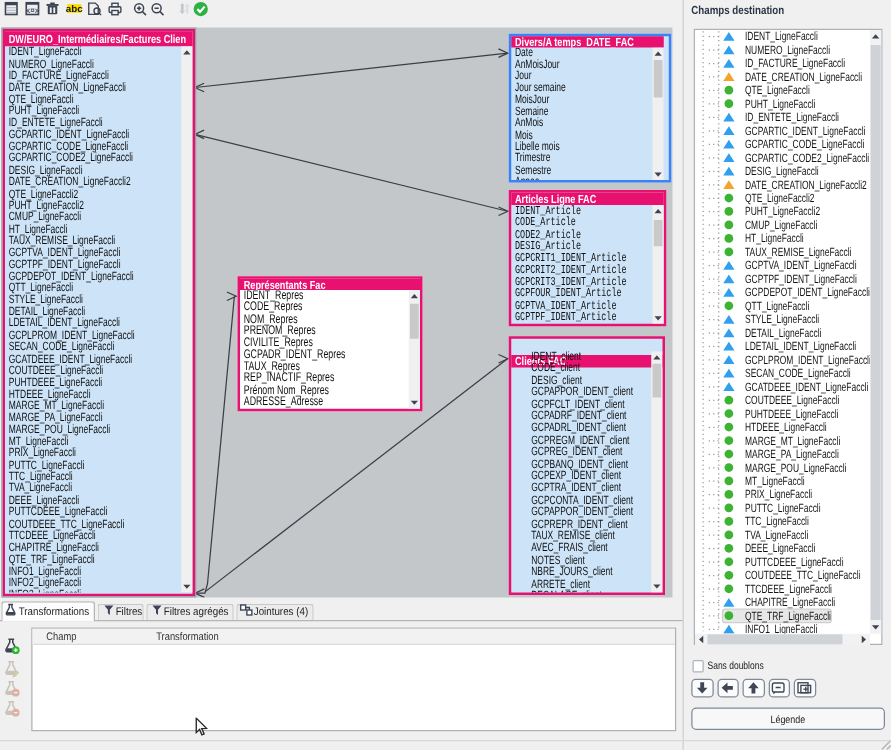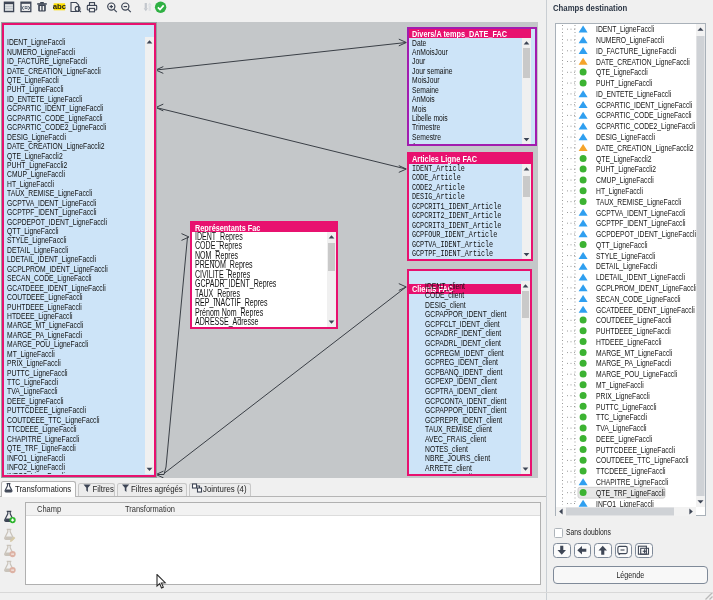--- a/index.html
+++ b/index.html
@@ -66,20 +66,21 @@
     <line x1="156" y1="107.5" x2="406" y2="169" stroke="#3a3f46" stroke-width="1" fill="none"></line>
     <path d="M163.3,104.1 L155.8,107.5 L163.3,110.9" stroke="#3a3f46" stroke-width="1" fill="none"></path>
     <path d="M398.8,165.6 L406.3,169 L398.8,172.4" stroke="#3a3f46" stroke-width="1" fill="none"></path>
     <path d="M157.5,474.5 L164,474.5 L166,467 L187.5,237" stroke="#3a3f46" stroke-width="1" fill="none"></path>
     <path d="M163.5,471.1 L156.0,474.5 L163.5,477.9" stroke="#3a3f46" stroke-width="1" fill="none"></path>
     <path d="M181.5,233.6 L189,237 L181.5,240.4" stroke="#3a3f46" stroke-width="1" fill="none"></path>
     <line x1="164" y1="473.5" x2="406" y2="287" stroke="#3a3f46" stroke-width="1" fill="none"></line>
     <path d="M398.8,283.6 L406.3,287 L398.8,290.4" stroke="#3a3f46" stroke-width="1" fill="none"></path>
   </svg>
 <div style="position:absolute;left:2px;top:22.5px;width:153.5px;height:454px;border:2px solid #e8116f;background:#cde4f8;box-sizing:border-box;outline:1px solid #98a0a2;">
+<div style="position:absolute;left:0;top:0;width:149.5px;height:12.8px;background:#e8116f;color:#fff;font-weight:bold;font-size:9.4px;line-height:12.8px;padding-left:2.5px;white-space:nowrap;overflow:hidden;box-sizing:border-box;"><span style="display:inline-block;transform:scaleX(0.78);transform-origin:0 50%;">DW/EURO_Intermédiaires/Factures Clien</span></div>
 <div style="position:absolute;left:0;top:12.8px;width:149.5px;height:437.2px;overflow:hidden;">
 <div style="padding-left:3px;font-size:9.6px;color:#101010;white-space:nowrap;">
         <div style="height:9.45px;line-height:9.45px;transform:scaleX(0.705);transform-origin:0 50%;">IDENT_LigneFaccli</div>
         <div style="height:9.45px;line-height:9.45px;transform:scaleX(0.705);transform-origin:0 50%;">NUMERO_LigneFaccli</div>
         <div style="height:9.45px;line-height:9.45px;transform:scaleX(0.705);transform-origin:0 50%;">ID_FACTURE_LigneFaccli</div>
         <div style="height:9.45px;line-height:9.45px;transform:scaleX(0.705);transform-origin:0 50%;">DATE_CREATION_LigneFaccli</div>
         <div style="height:9.45px;line-height:9.45px;transform:scaleX(0.705);transform-origin:0 50%;">QTE_LigneFaccli</div>
         <div style="height:9.45px;line-height:9.45px;transform:scaleX(0.705);transform-origin:0 50%;">PUHT_LigneFaccli</div>
         <div style="height:9.45px;line-height:9.45px;transform:scaleX(0.705);transform-origin:0 50%;">ID_ENTETE_LigneFaccli</div>
         <div style="height:9.45px;line-height:9.45px;transform:scaleX(0.705);transform-origin:0 50%;">GCPARTIC_IDENT_LigneFaccli</div>
@@ -124,21 +125,21 @@
         <div style="height:9.45px;line-height:9.45px;transform:scaleX(0.705);transform-origin:0 50%;">INFO3_LigneFaccli</div>
       </div>
 <div style="position:absolute;left:140.5px;top:0;width:9px;height:437.2px;background:#f0f0f0;">
 <svg width="9" height="437.2" style="position:absolute;left:0;top:0;">
 <polygon points="1.6,6.5 4.5,3.2 7.4,6.5" fill="#3c4454"></polygon>
 <polygon points="1.6,430.7 4.5,434.0 7.4,430.7" fill="#3c4454"></polygon>
 </svg>
       </div>
     </div>
   </div>
-<div style="position:absolute;left:407px;top:26.5px;width:130px;height:119.5px;border:2px solid #a21caf;background:#cde4f8;box-sizing:border-box;">
+<div style="position:absolute;left:407px;top:26.5px;width:130px;height:119.5px;border:2px solid #3b82f6;background:#cde4f8;box-sizing:border-box;">
 <div style="position:absolute;left:0;top:0;width:121.5px;height:9px;background:#e8116f;color:#fff;font-weight:bold;font-size:9.4px;line-height:9px;padding-left:2.5px;white-space:nowrap;overflow:hidden;box-sizing:border-box;"><span style="display:inline-block;transform:scaleX(0.78);transform-origin:0 50%;">Divers/A temps_DATE_FAC</span></div>
 <div style="position:absolute;left:0;top:9px;width:121.5px;height:106.5px;overflow:hidden;">
 <div style="padding-left:3px;font-size:9.6px;color:#101010;white-space:nowrap;">
         <div style="height:9.45px;line-height:9.45px;transform:scaleX(0.705);transform-origin:0 50%;">Date</div>
         <div style="height:9.45px;line-height:9.45px;transform:scaleX(0.705);transform-origin:0 50%;">AnMoisJour</div>
         <div style="height:9.45px;line-height:9.45px;transform:scaleX(0.705);transform-origin:0 50%;">Jour</div>
         <div style="height:9.45px;line-height:9.45px;transform:scaleX(0.705);transform-origin:0 50%;">Jour semaine</div>
         <div style="height:9.45px;line-height:9.45px;transform:scaleX(0.705);transform-origin:0 50%;">MoisJour</div>
         <div style="height:9.45px;line-height:9.45px;transform:scaleX(0.705);transform-origin:0 50%;">Semaine</div>
         <div style="height:9.45px;line-height:9.45px;transform:scaleX(0.705);transform-origin:0 50%;">AnMois</div>

